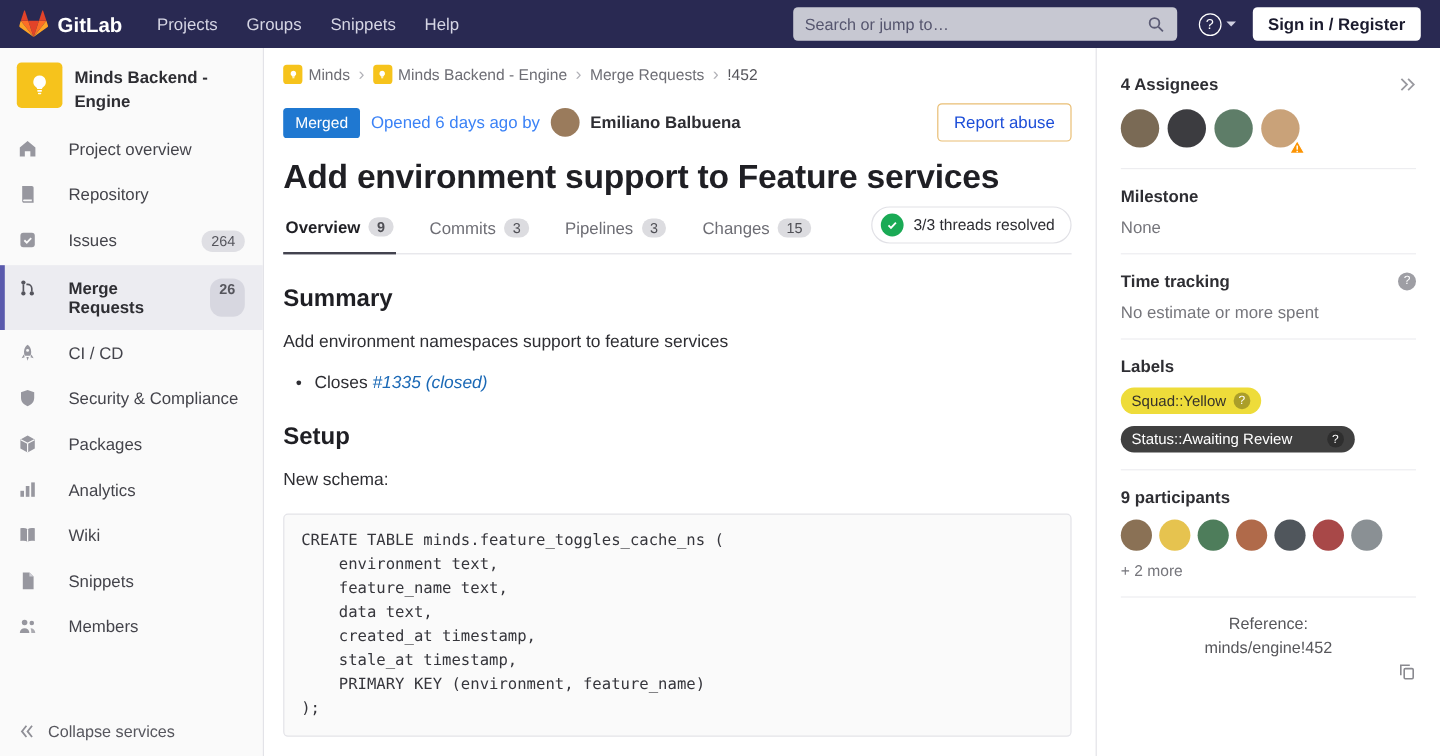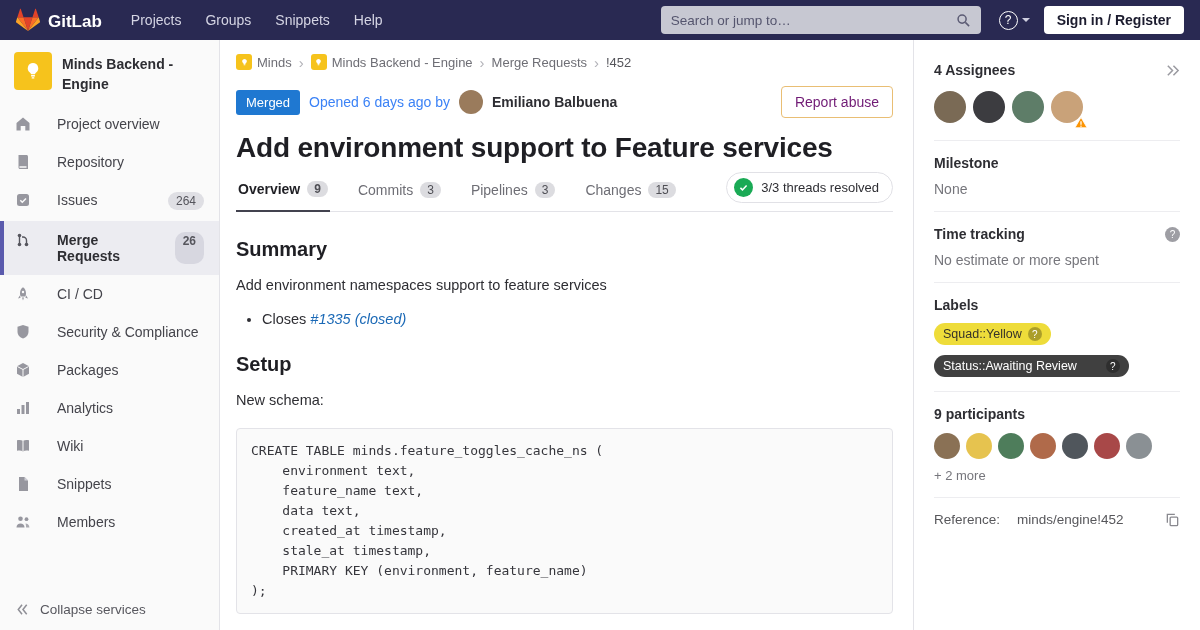--- a/index.html
+++ b/index.html
@@ -46,21 +46,21 @@
   .crumb-current { color:#55555b; }
 
   .status-row { display:flex; align-items:center; gap:9px; margin-top:4px; }
   .badge-merged { color:#fff; border-radius:3px; padding:5px 10px; font-size:13px; }
   .opened-text { font-size:14px; color:#3b82f6; }
   .avatar { border-radius:50%; display:inline-block; flex:none; }
   .a24 { width:24px; height:24px; }
   .a32 { width:32px; height:32px; }
   .a26 { width:26px; height:26px; }
   .author-name { font-weight:600; }
-  .report-abuse { margin-left:auto; background:#fff; border:1px solid #e9be74; color:#701a75; border-radius:4px; padding:7px 13px; font-size:14px; font-family:"Liberation Sans",sans-serif; cursor:pointer; }
+  .report-abuse { margin-left:auto; background:#fff; border:1px solid #e9be74; color:#1d4ed8; border-radius:4px; padding:7px 13px; font-size:14px; font-family:"Liberation Sans",sans-serif; cursor:pointer; }
 
   .mr-title { font-size:28px; font-weight:600; color:#1f1f24; margin:14px 0 4px; letter-spacing:-0.2px; }
 
   .tabs-row { display:flex; align-items:center; border-bottom:1px solid #e3e3e8; margin-top:4px; }
   .tab { display:flex; align-items:center; gap:7px; padding:13px 2px; margin-right:26px; font-size:14px; color:#6e6e75; }
   .tab .tcount { background:#dcdce0; color:#4f4f55; border-radius:10px; font-size:12px; padding:1px 7px; }
   .tab.active { color:#1f1f24; font-weight:600; border-bottom:2px solid #43434f; margin-bottom:-1px; }
   .threads-pill { margin-left:auto; margin-bottom:5px; display:flex; align-items:center; gap:8px; border:1px solid #e1e1e6; border-radius:18px; padding:5px 13px 5px 7px; font-size:13px; color:#2e2e33; background:#fff; }
   .check-circle { width:19px; height:19px; border-radius:50%; display:flex; align-items:center; justify-content:center; }
 
@@ -80,21 +80,21 @@
   .aside-title { font-weight:600; color:#2e2e33; font-size:14px; }
   .aside-value { color:#76767c; margin-top:10px; font-size:14px; }
   .avatar-row { display:flex; gap:7px; margin-top:13px; }
   .avatar-wrap { position:relative; display:inline-block; }
   .warn-badge { position:absolute; right:-5px; bottom:-4px; }
   .label-pill { display:inline-flex; align-items:center; gap:6px; border-radius:12px; padding:4px 9px; font-size:12.5px; margin-top:10px; cursor:pointer; }
   .pill-help { width:14px; height:14px; border-radius:50%; background:rgba(0,0,0,0.28); color:#fff; font-size:10px; display:flex; align-items:center; justify-content:center; flex:none; }
   .labels-wrap { display:flex; flex-direction:column; align-items:flex-start; }
   .lock-row { display:flex; align-items:center; gap:8px; margin-top:10px; color:#76767c; }
   .more-link { color:#76767c; font-size:13px; margin-top:9px; display:inline-block; }
-  .ref-row { display:flex; align-items:center; font-size:13.5px; color:#57575b; gap:17px; }
+  .ref-row { display:flex; align-items:center; font-size:13.5px; color:#57575b; gap:5px;flex-direction:column; }
   .ref-row .copy { margin-left:auto; cursor:pointer; display:flex; }
   .help-dark { width:15px; height:15px; border-radius:50%; background:#9e9ea4; color:#fff; font-size:10px; display:flex; align-items:center; justify-content:center; }
 </style>
 </head>
 <body>
 
 <header class="navbar" style="background: rgb(41, 41, 82);">
   <a class="brand">
     <svg width="24" height="24" viewBox="0 0 36 36">
       <path fill="#e24329" d="M18 34.4L11.3 14h13.4z"></path>

